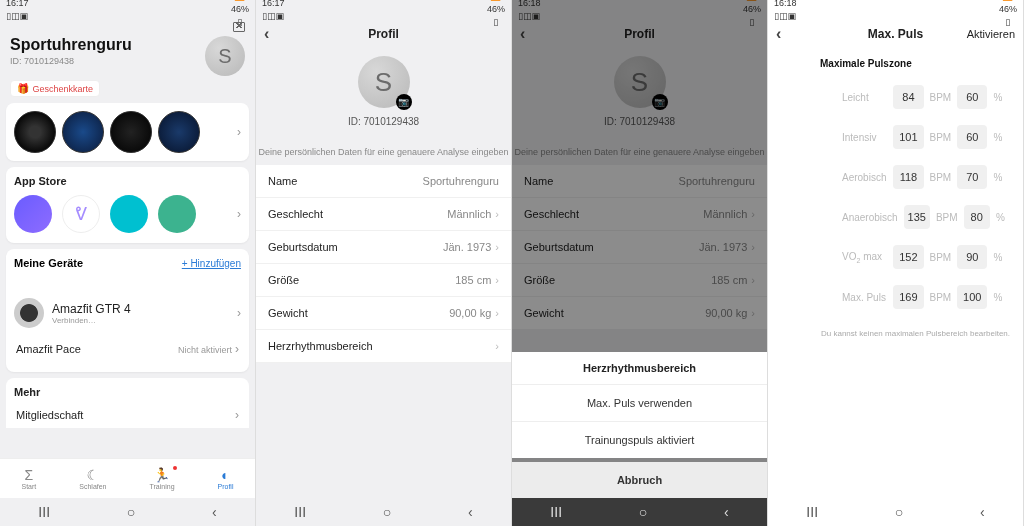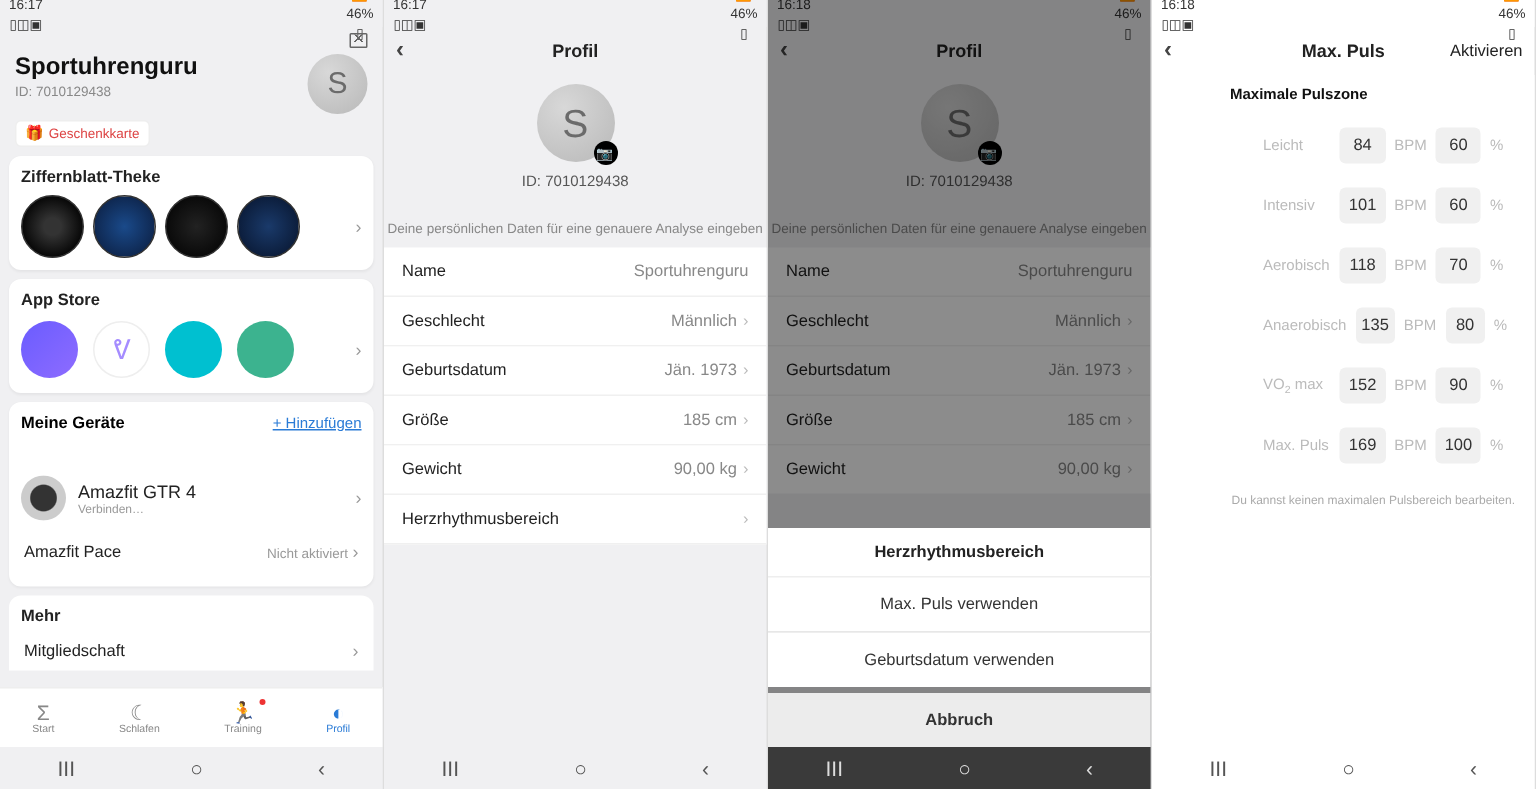--- a/index.html
+++ b/index.html
@@ -101,21 +101,20 @@
       <div class="avatar-s">
           <span>S</span>
         </div>
     </div>
     <div class="gift-chip">
         <span class="gift-icon">🎁</span>
         <span>Geschenkkarte</span>
       </div>
 
     <div class="card">
-      <div class="card-h">Ziffernblatt-Theke</div>
       <div class="row-faces">
         <div class="wface"></div>
         <div class="wface" style="background:radial-gradient(circle,#1a4a8a,#0a1a3a);"></div>
         <div class="wface" style="background:#000 radial-gradient(circle,#222,#000);"></div>
         <div class="wface" style="background:radial-gradient(circle,#1a3a6a,#06122a);"></div>
         <span class="chev">›</span>
       </div>
     </div>
 
     <div class="card">
@@ -309,21 +308,21 @@
       <span class="val">
         <span>90,00 kg</span>
         <span class="chv">›</span>
       </span>
     </div>
 
   <div class="dim"></div>
   <div class="sheet">
     <div class="sheet-h">Herzrhythmusbereich</div>
     <div class="sheet-o">Max. Puls verwenden</div>
-    <div class="sheet-o">Geburtsdatum verwenden</div>
+    <div class="sheet-o">Trainungspuls aktiviert</div>
     <div class="sheet-c">Abbruch</div>
   </div>
   <div class="navbar" style="position:absolute;bottom:0;left:0;right:0;background:#3a3a3a;color:#ddd;">
     <span>III</span>
     <span>○</span>
     <span>‹</span>
   </div>
 </div>
 
 <div class="phone" style="background:#fff;">

